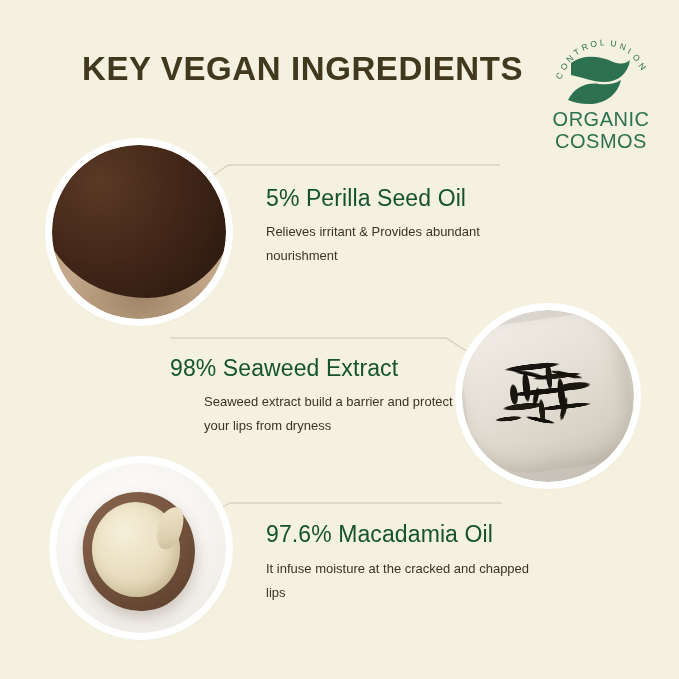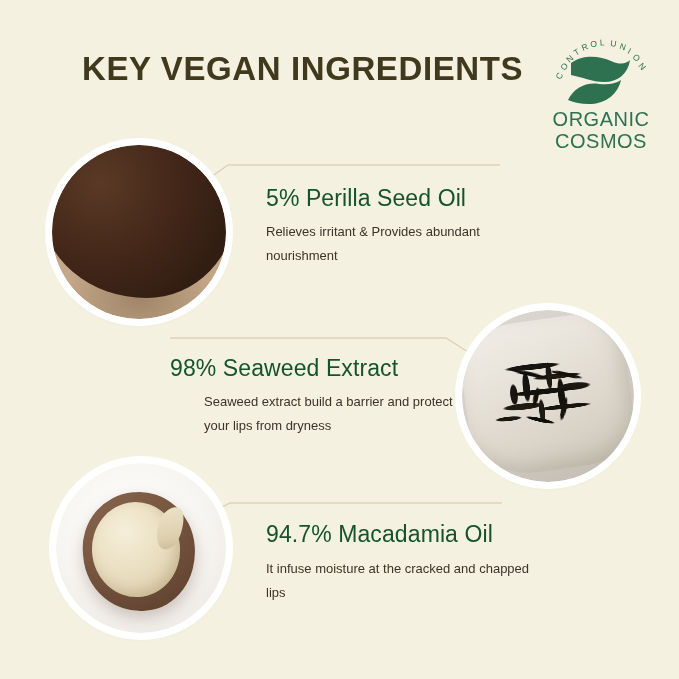--- a/index.html
+++ b/index.html
@@ -303,16 +303,16 @@
   <div class="ing-desc" style="left:156px; top:390px; width:265px;margin-left:48px;">Seaweed extract build a barrier and protect your lips from dryness</div>
 
   <div class="photo-circle" style="left:56px; top:463px; width:170px; height:170px;">
     <div class="photo-inner">
       <div class="mac-bg"></div>
       <div class="mac-shell"></div>
       <div class="mac-kernel"></div>
       <div class="mac-sliver"></div>
     </div>
   </div>
-  <div class="ing-heading" style="left:266px; top:521px;">94.7% Macadamia Oil</div>
+  <div class="ing-heading" style="left:266px; top:521px;">97.6% Macadamia Oil</div>
   <div class="ing-desc" style="left:266px; top:557px; width:275px;">It infuse moisture at the cracked and chapped lips</div>
 
 </div>
 
 </body></html>

